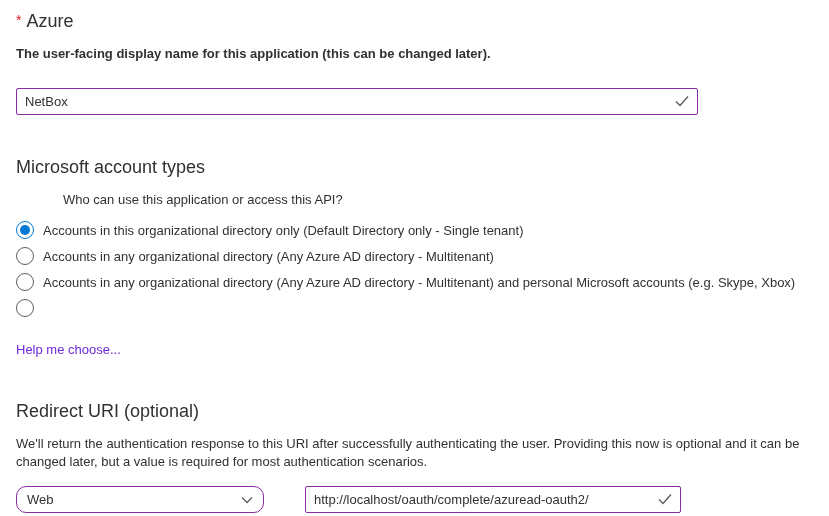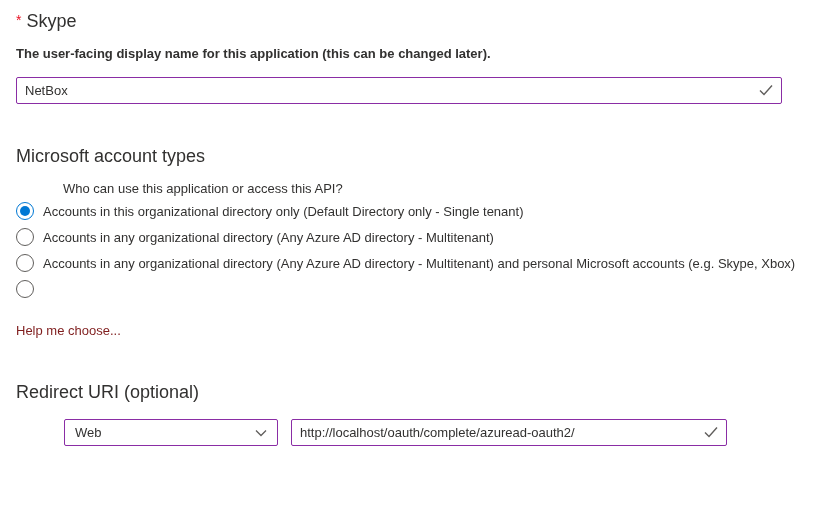--- a/index.html
+++ b/index.html
@@ -32,21 +32,21 @@
   .desc {
     font-size: 13px;
     line-height: 18px;
     color: #323130;
   }
   .name-desc { margin-top: 12px; font-weight: bold; }
   .field-wrap {
     position: relative;
     height: 27px;
   }
-  .name-field-wrap { margin-top: 14px; width: 766px; }
+  .name-field-wrap { margin-top: 25px; width: 682px; }
   .text-input {
     width: 100%;
     height: 27px;
     border: 1.5px solid #8a2da5;
     border-radius: 2px;
     font-family: "Liberation Sans", "DejaVu Sans", sans-serif;
     font-size: 13px;
     color: #323130;
     padding: 0 30px 0 8px;
     outline: none;
@@ -55,21 +55,21 @@
   .valid-icon {
     position: absolute;
     right: 9px;
     top: 7px;
     width: 14px;
     height: 12px;
     pointer-events: none;
   }
   .title-accounts { margin-top: 40px; }
   .question { margin-top: 12px; margin-left: 47px; }
-  .radio-group { }
+  .radio-group { margin-top: 8px; }
   .radio-row {
     display: flex;
     align-items: center;
     height: 26px;
     cursor: pointer;
   }
   .radio {
     flex: 0 0 auto;
     width: 18px;
     height: 18px;
@@ -89,65 +89,64 @@
   }
   .radio-label {
     font-size: 13px;
     margin-left: 9px;
     white-space: nowrap;
   }
   .help-link {
     display: inline-block;
     margin-top: 21px;
     font-size: 13px;
-    color: #7f1d1d;
+    color: #6d28d9;
     text-decoration: none;
     cursor: pointer;
   }
   .title-redirect { margin-top: 41px; }
   .redirect-desc { margin-top: 12px; width: 800px; }
   .controls-row {
     margin-top: 15px;
     display: flex;
     gap: 13px;
     align-items: center;
   }
   .select-box {
     position: relative;
-    width: 214px;
+    width: 248px;
     height: 27px;
     border: 1.5px solid #8a2da5;
-    border-radius: 2px;
+    border-radius: 10px;
     background: #fff;
     cursor: pointer;
     display: flex;
     align-items: center;
-    margin-left: 48px;
   }
   .select-value {
     font-size: 13px;
     padding-left: 10px;
   }
   .chevron-icon {
     position: absolute;
     right: 10px;
     top: 9px;
     width: 12px;
     height: 8px;
     pointer-events: none;
   }
-  .uri-field-wrap { width: 436px; }
+  .uri-field-wrap { width: 376px; margin-left: 28px; }
 </style>
 </head>
 <body>
 
 <div class="page">
 
   
-  <h2 class="section-title title-name"><span class="required">*</span><span>Skype</span></h2>
+  <h2 class="section-title title-name"><span class="required">*</span><span>Azure</span></h2>
 
   <p class="desc name-desc">The user-facing display name for this application (this can be changed later).</p>
 
   <div class="field-wrap name-field-wrap">
     <input type="text" class="text-input" value="NetBox" style="">
     <svg class="valid-icon" viewBox="0 0 14 12">
       <path d="M1 6.5 L5 10.5 L13 1.5" fill="none" stroke="#605e5c" stroke-width="1.4"></path>
     </svg>
   </div>
 
@@ -172,20 +171,21 @@
     <div class="radio-row">
       <span class="radio" role="radio" aria-checked="false"></span>
     </div>
   </div>
 
   <a class="help-link">Help me choose...</a>
 
   
   <h2 class="section-title title-redirect">Redirect URI (optional)</h2>
 
+  <p class="desc redirect-desc">We'll return the authentication response to this URI after successfully authenticating the user. Providing this now is optional and it can be changed later, but a value is required for most authentication scenarios.</p>
 
   <div class="controls-row">
     <div class="select-box" role="combobox">
       <span class="select-value">Web</span>
       <svg class="chevron-icon" viewBox="0 0 12 8">
         <path d="M1 1.5 L6 6.5 L11 1.5" fill="none" stroke="#605e5c" stroke-width="1.3"></path>
       </svg>
     </div>
     <div class="field-wrap uri-field-wrap">
       <input type="text" class="text-input" value="http://localhost/oauth/complete/azuread-oauth2/" style="">

